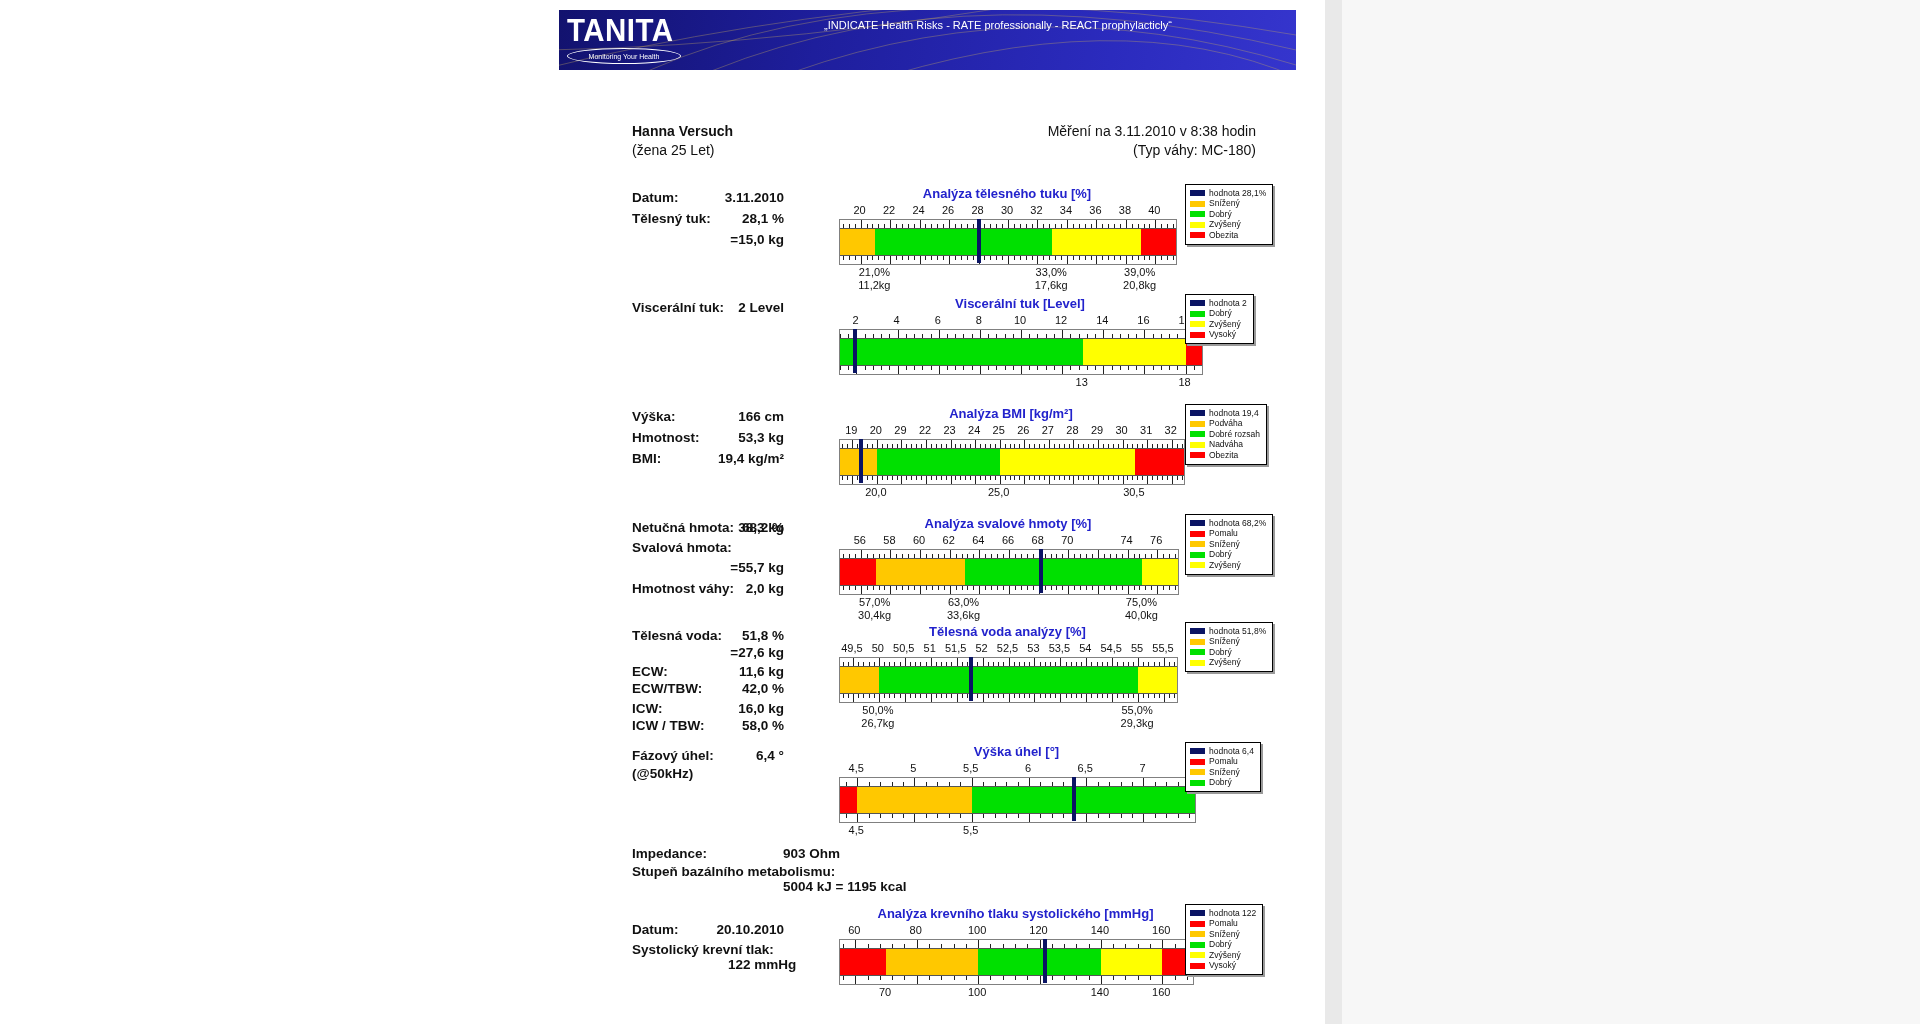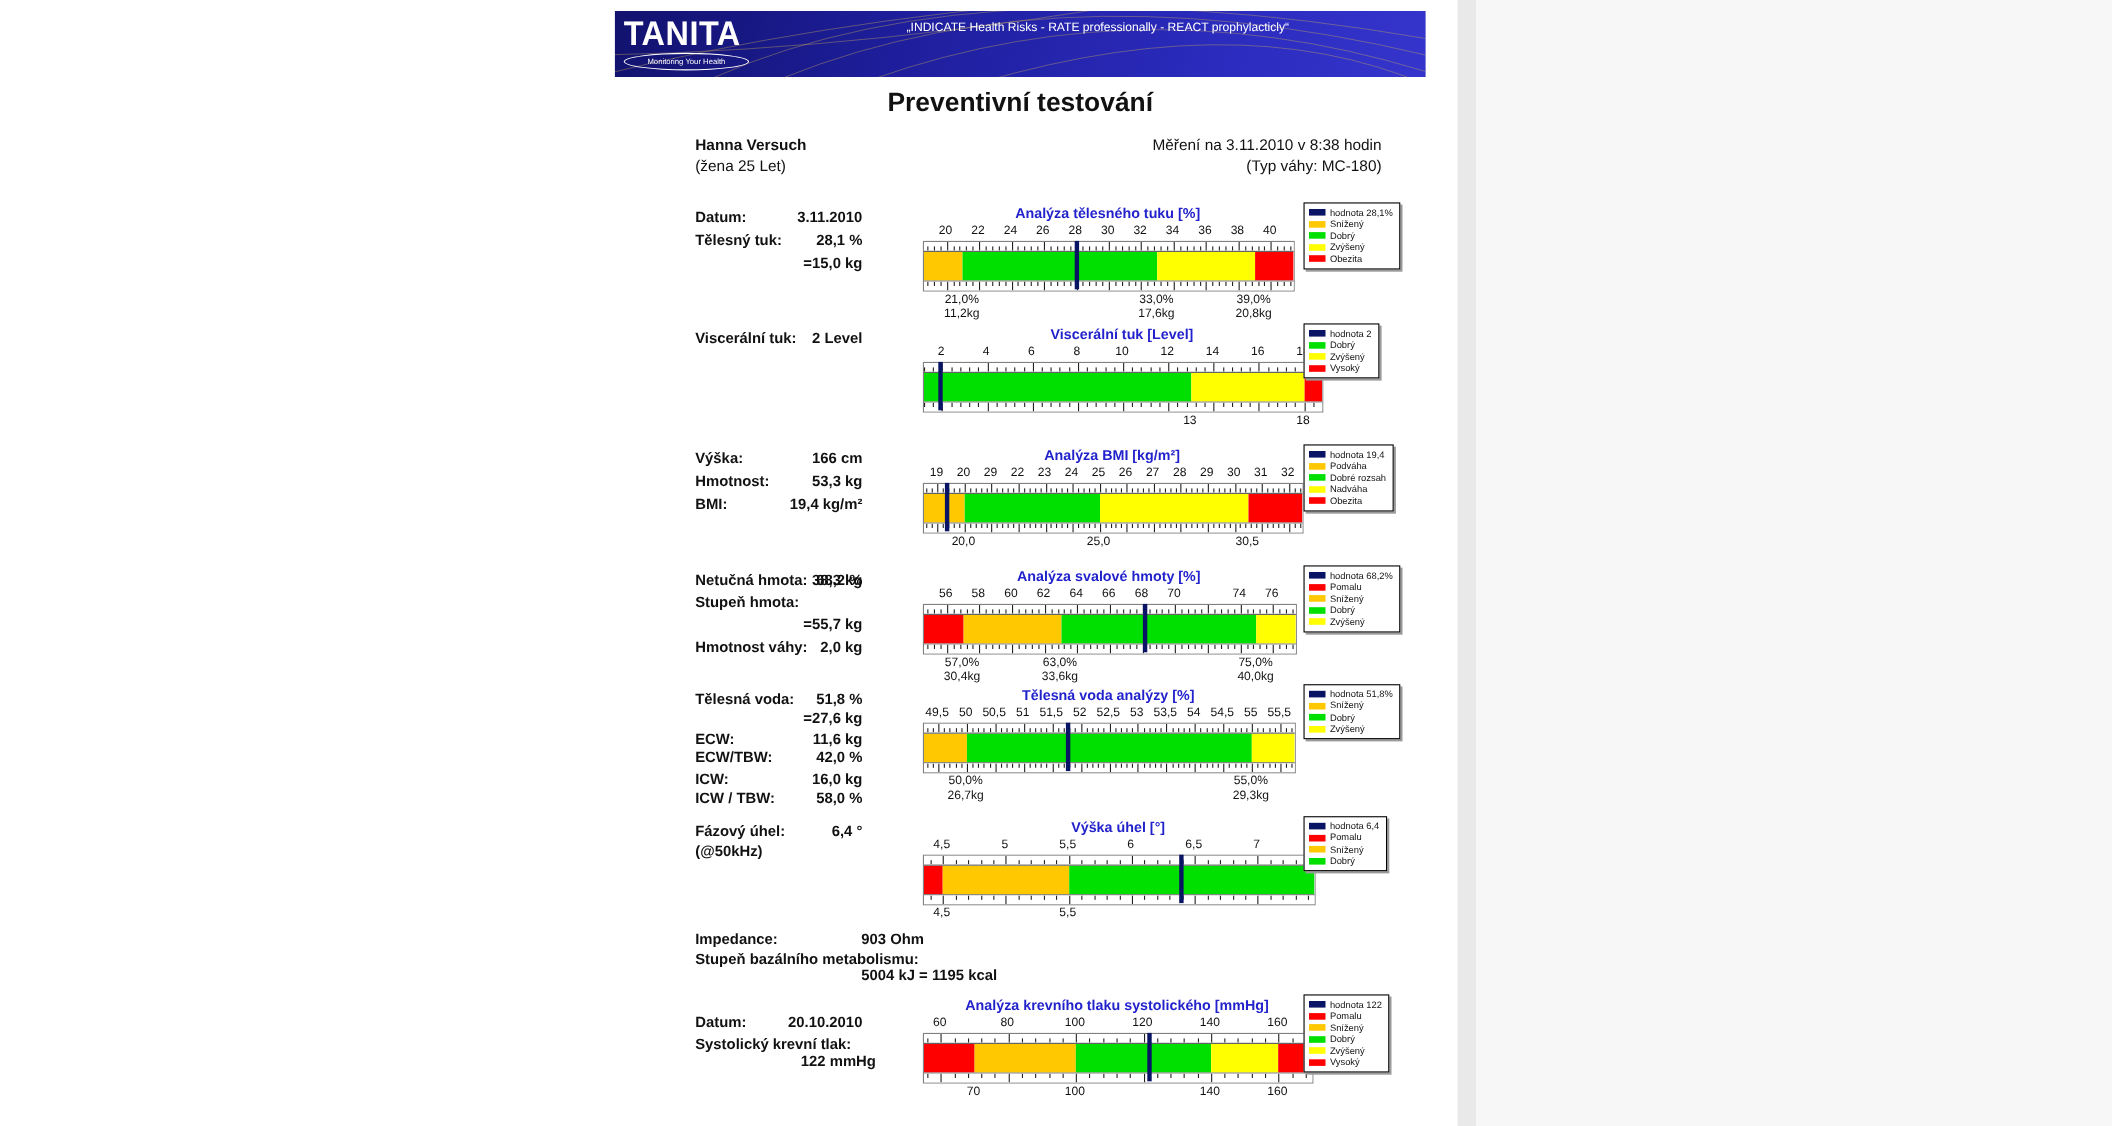--- a/index.html
+++ b/index.html
@@ -73,21 +73,20 @@
       <div class="logo-text">TANITA</div>
       <div class="logo-ellipse">
         <span>Monitoring Your Health</span>
       </div>
     </div>
     <div class="header-titles">
       <div class="header-subtitle">„INDICATE Health Risks - RATE professionally - REACT prophylacticly“</div>
     </div>
   </div>
 
-  <div class="page-title">Preventivní testování</div>
 
   <div class="patient-name">Hanna Versuch</div>
   <div class="patient-age">(žena 25 Let)</div>
   <div class="meas-info">Měření na 3.11.2010 v 8:38 hodin</div>
   <div class="device-info">(Typ váhy: MC-180)</div>
 
   <div id="content">
       <div class="row-label" style="top: 190px;">Datum:</div>
       <div class="row-value" style="top: 190px;">3.11.2010</div>
       <div class="row-label" style="top: 211px;">Tělesný tuk:</div>
@@ -96,21 +95,21 @@
       <div class="row-label" style="top: 300px;">Viscerální tuk:</div>
       <div class="row-value" style="top: 300px;">2 Level</div>
       <div class="row-label" style="top: 409px;">Výška:</div>
       <div class="row-value" style="top: 409px;">166 cm</div>
       <div class="row-label" style="top: 430px;">Hmotnost:</div>
       <div class="row-value" style="top: 430px;">53,3 kg</div>
       <div class="row-label" style="top: 451px;">BMI:</div>
       <div class="row-value" style="top: 451px;">19,4 kg/m²</div>
       <div class="row-label" style="top: 520px;">Netučná hmota:</div>
       <div class="row-value" style="top: 520px;">38,3 kg</div>
-      <div class="row-label" style="top: 540px;">Stupeň hmota:</div>
+      <div class="row-label" style="top: 540px;">Svalová hmota:</div>
       <div class="row-value" style="top: 520px;">68,2 %</div>
       <div class="row-value" style="top: 560px;">=55,7 kg</div>
       <div class="row-label" style="top: 581px;">Hmotnost váhy:</div>
       <div class="row-value" style="top: 581px;">2,0 kg</div>
       <div class="row-label" style="top: 628px;">Tělesná voda:</div>
       <div class="row-value" style="top: 628px;">51,8 %</div>
       <div class="row-value" style="top: 645px;">=27,6 kg</div>
       <div class="row-label" style="top: 664px;">ECW:</div>
       <div class="row-value" style="top: 664px;">11,6 kg</div>
       <div class="row-label" style="top: 681px;">ECW/TBW:</div>

